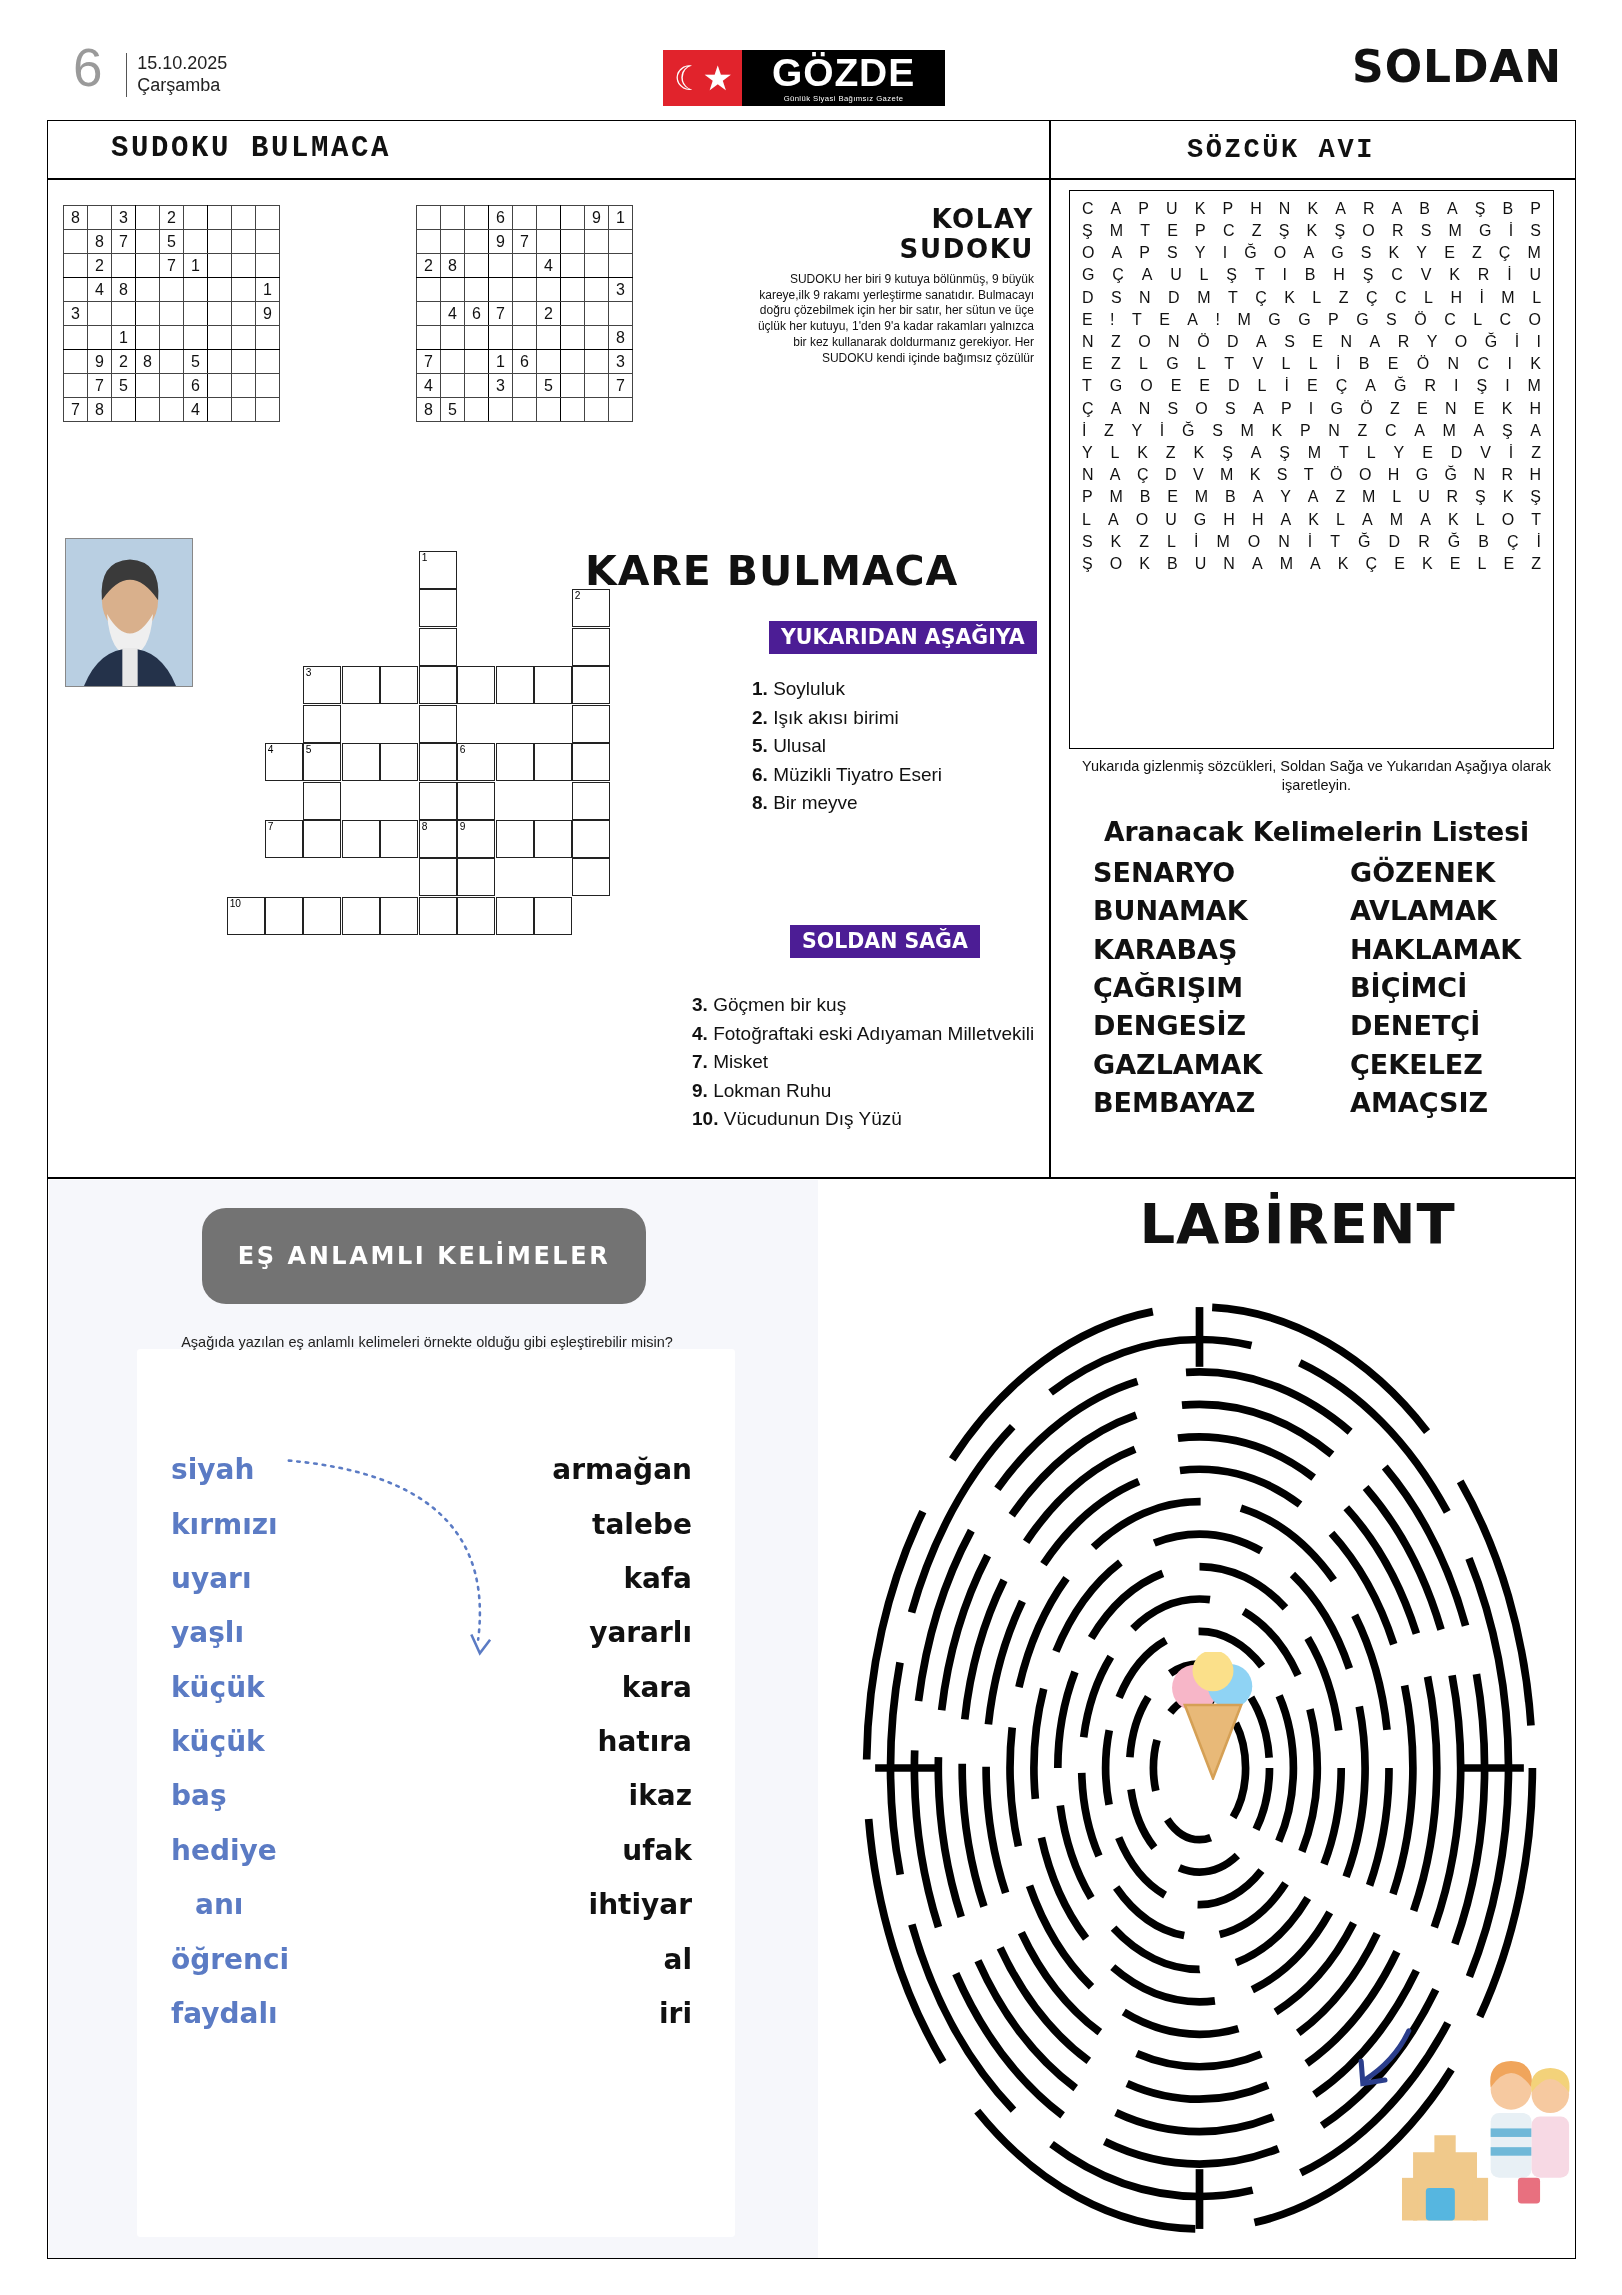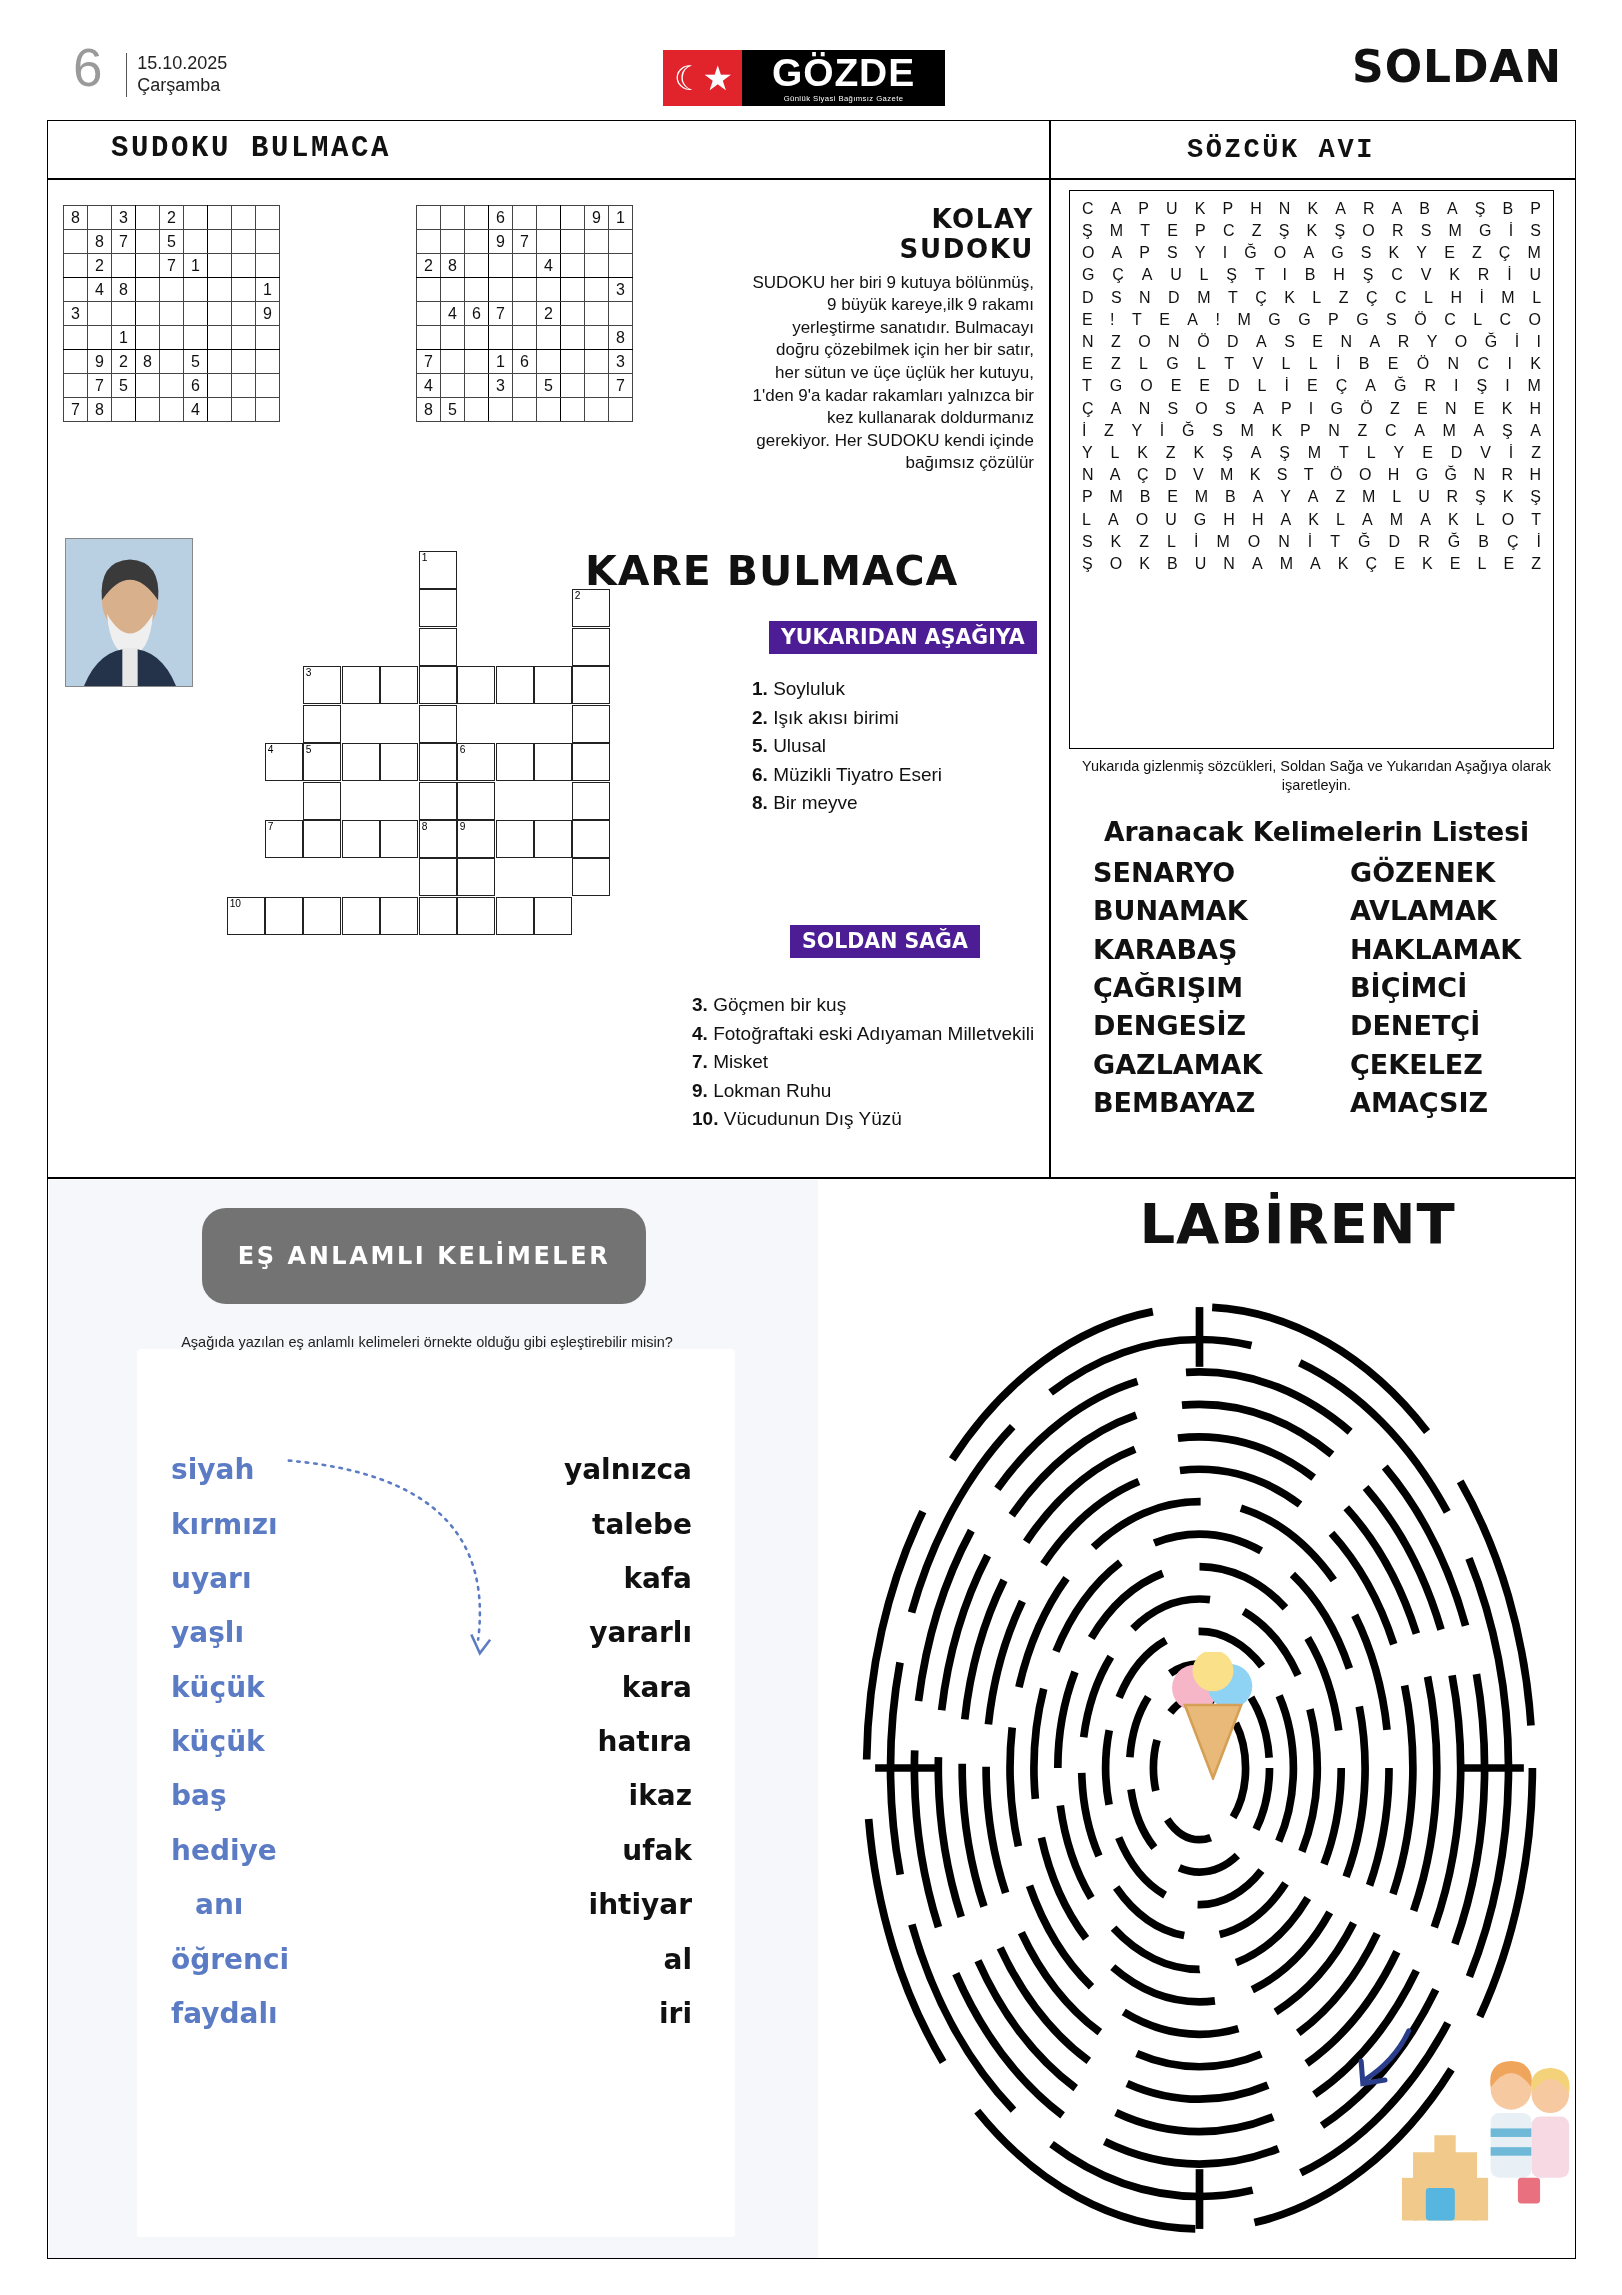--- a/index.html
+++ b/index.html
@@ -88,21 +88,21 @@
   .sudoku .br { border-right:1.7px solid #000; }
   #sudoku-1 { left:63px; top:205px; }
   #sudoku-2 { left:416px; top:205px; }
 
   .kolay-box { position:absolute; left:752px; top:205px; width:282px; }
   .kolay-title {
     text-align:right; font-size:26px; font-weight:800; letter-spacing:1.7px; line-height:1.15;
     font-family:"DejaVu Sans", sans-serif;
   }
   .kolay-text {
-    text-align:right; font-size:17px; line-height:1.33; margin-top:6.8px; color:#111;
+    text-align:right; font-size:12px; line-height:1.33; margin-top:6.8px; color:#111;
   }
 
   
   .ws-grid {
     position:absolute; left:1069px; top:190px;
     width:485px; height:559px;
     border:0.9px solid #000;
     padding:6.8px 5.1px;
   }
   .ws-row {
@@ -911,21 +911,21 @@
 
 <div class="syn-panel"></div>
 <div class="syn-card"></div>
 <div class="syn-badge" style="background: #737373;">
   <span>EŞ ANLAMLI KELİMELER</span>
 </div>
 <div class="syn-desc">Aşağıda yazılan eş anlamlı kelimeleri örnekte olduğu gibi eşleştirebilir misin?</div>
 <div class="syn-rows" id="syn-rows">
     <div class="syn-row">
       <span class="syn-left" style="color: rgb(91, 123, 196);">siyah</span>
-      <span class="syn-right">yalnızca</span>
+      <span class="syn-right">armağan</span>
     </div>
     <div class="syn-row">
       <span class="syn-left" style="color: rgb(91, 123, 196);">kırmızı</span>
       <span class="syn-right">talebe</span>
     </div>
     <div class="syn-row">
       <span class="syn-left" style="color: rgb(91, 123, 196);">uyarı</span>
       <span class="syn-right">kafa</span>
     </div>
     <div class="syn-row">

